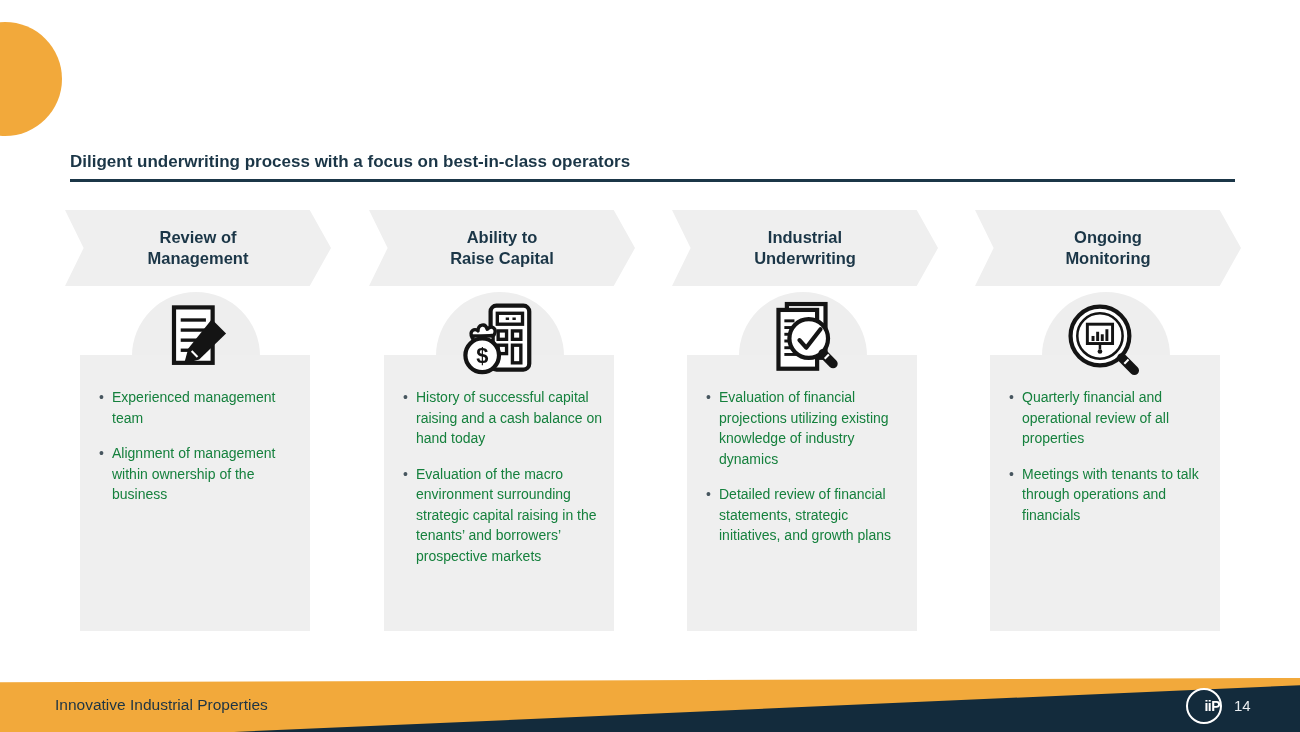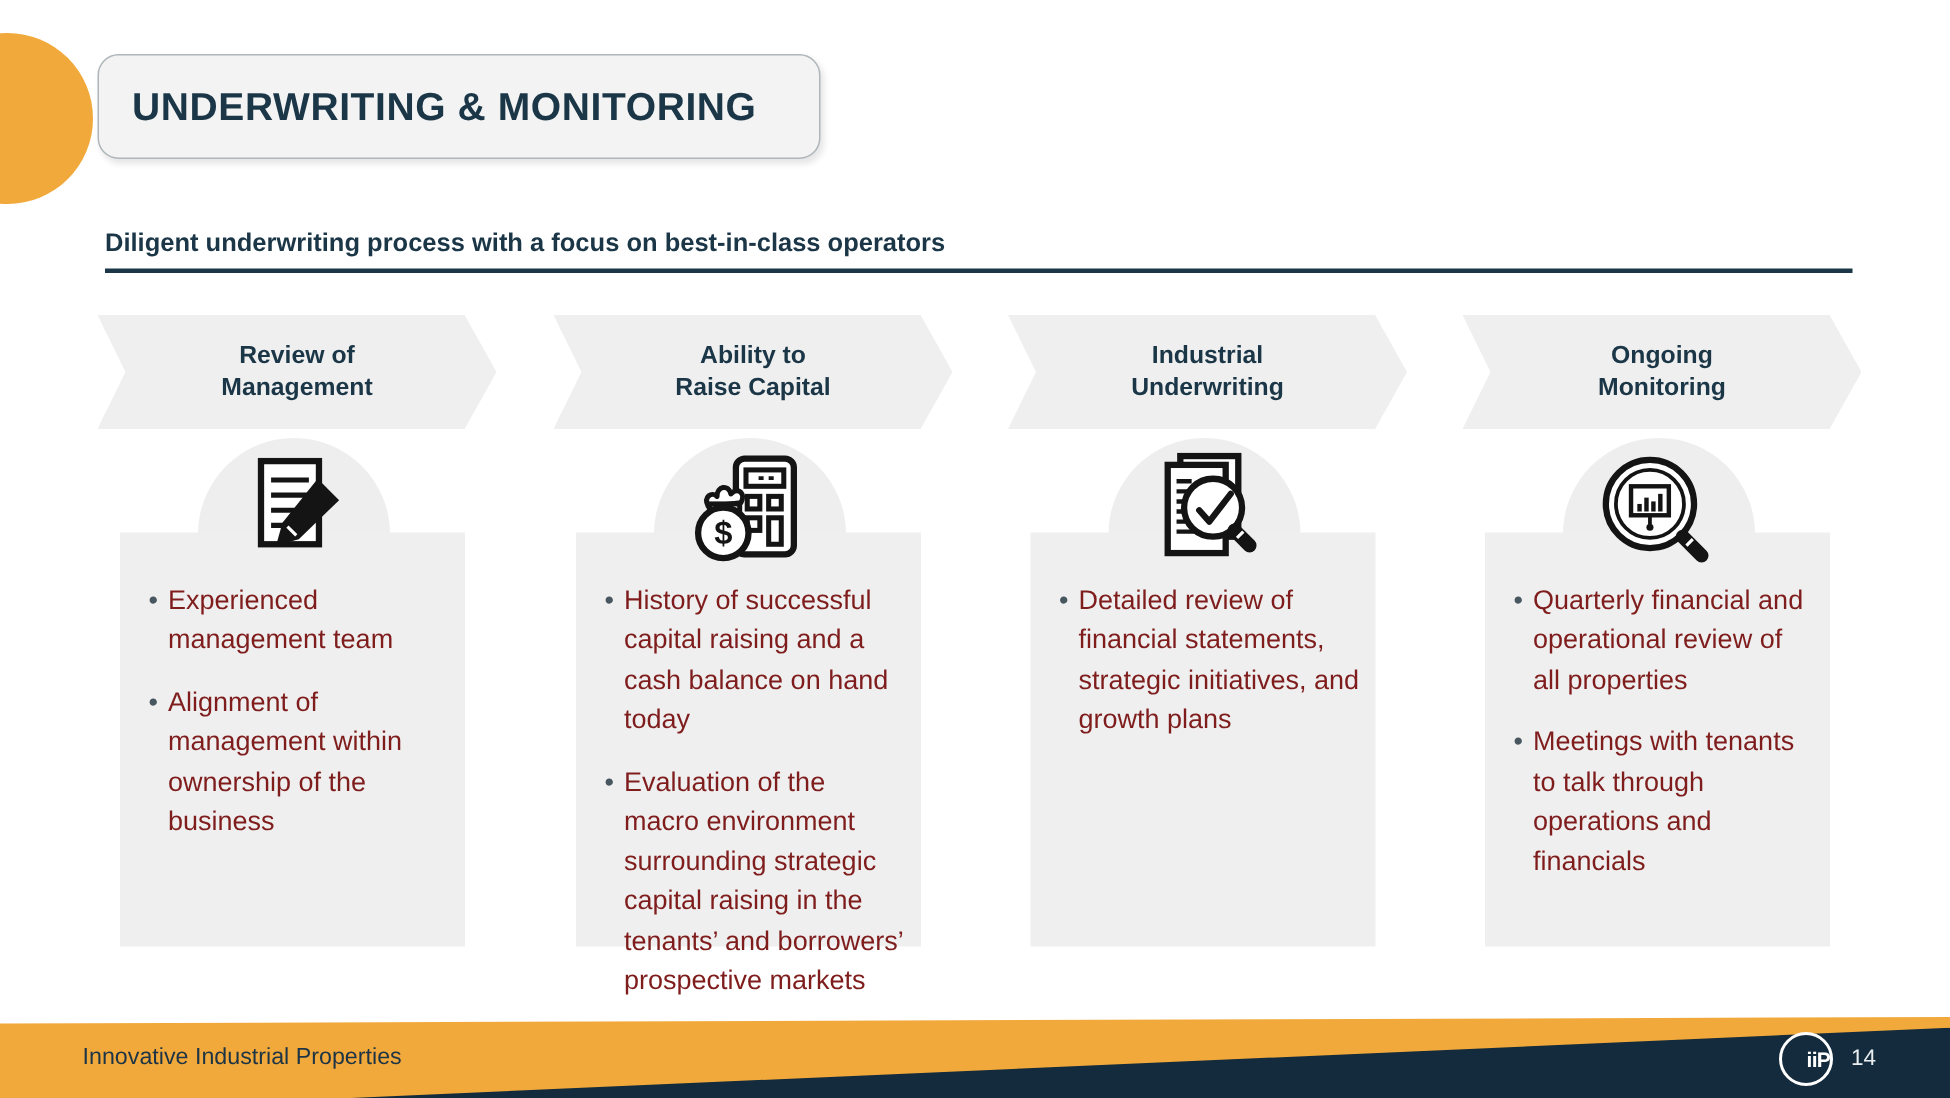--- a/index.html
+++ b/index.html
@@ -47,21 +47,21 @@
     position:absolute; top:145px; left:15px; width:230px; height:276px;
     background:#EFEFEF; box-sizing:border-box;
   }
   .icon-wrap {
     position:absolute; top:86px; left:82px; width:96px; height:90px;
     display:flex; align-items:center; justify-content:center;
   }
   .bullets { margin:0; padding:32px 10px 0 18px; list-style:none; }
   .bullets li {
     position:relative; padding-left:14px; margin-bottom:15px;
-    font-size:18px; line-height:1.47; color:#7f1d1d;
+    font-size:14px; line-height:1.47; color:#15803d;
   }
   .bullets li::before { content:"\2022"; position:absolute; left:1px; top:0; color:#47565F; }
   
   .footer-orange {
     position:absolute; left:0; bottom:0; width:1300px; height:54px;
     background:#F2A93B; clip-path:polygon(0 8%, 100% 0, 100% 100%, 0 100%); z-index:4;
   }
   .footer-navy {
     position:absolute; left:0; bottom:0; width:1300px; height:52px;
     background:#132B3C; clip-path:polygon(18% 100%, 100% 10%, 100% 100%); z-index:5;
@@ -80,23 +80,20 @@
   }
   .icon-svg { display:block; }
 </style>
 </head>
 <body>
 
 <div class="slide">
 
   <div class="accent-circle"></div>
 
-  <div class="title-box">
-    <span class="title-text">UNDERWRITING &amp; MONITORING</span>
-  </div>
 
   <div class="subtitle">Diligent underwriting process with a focus on best-in-class operators</div>
   <div class="subtitle-rule"></div>
 
   <div class="column col-1">
     <div class="arrow">
       <span class="arrow-label">
         <span>Review of</span><br>
         <span>Management</span>
       </span>
@@ -156,20 +153,21 @@
   <div class="column col-3">
     <div class="arrow">
       <span class="arrow-label">
         <span>Industrial</span><br>
         <span>Underwriting</span>
       </span>
     </div>
     <div class="dome"></div>
     <div class="panel">
       <ul class="bullets">
+        <li>Evaluation of financial projections utilizing existing knowledge of industry dynamics</li>
         <li>Detailed review of financial statements, strategic initiatives, and growth plans</li>
       </ul>
     </div>
     <div class="icon-wrap">
       <svg class="icon-svg" width="88" height="84" viewBox="0 0 100 100">
         <rect x="32" y="6" width="46" height="64" fill="#ffffff" stroke="#141414" stroke-width="5"></rect>
         <rect x="22" y="13" width="46" height="70" fill="#ffffff" stroke="#141414" stroke-width="5"></rect>
         <line x1="29" y1="26" x2="41" y2="26" stroke="#141414" stroke-width="3.5"></line>
         <line x1="29" y1="34" x2="41" y2="34" stroke="#141414" stroke-width="3.5"></line>
         <line x1="29" y1="42" x2="40" y2="42" stroke="#141414" stroke-width="3.5"></line>

